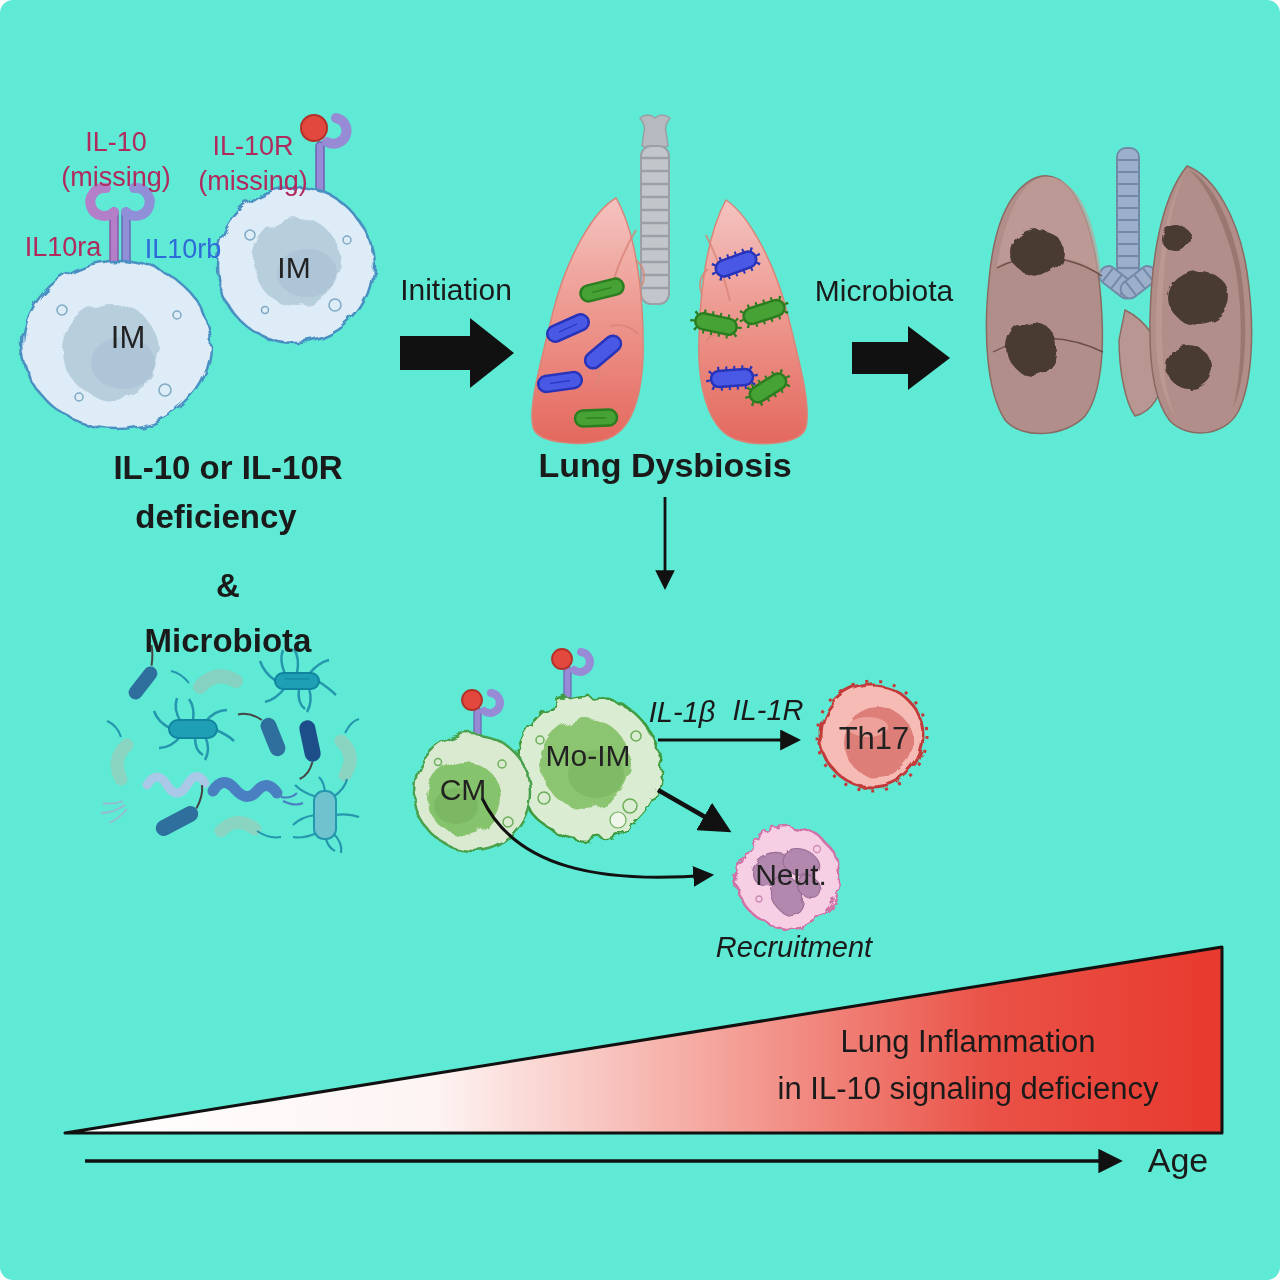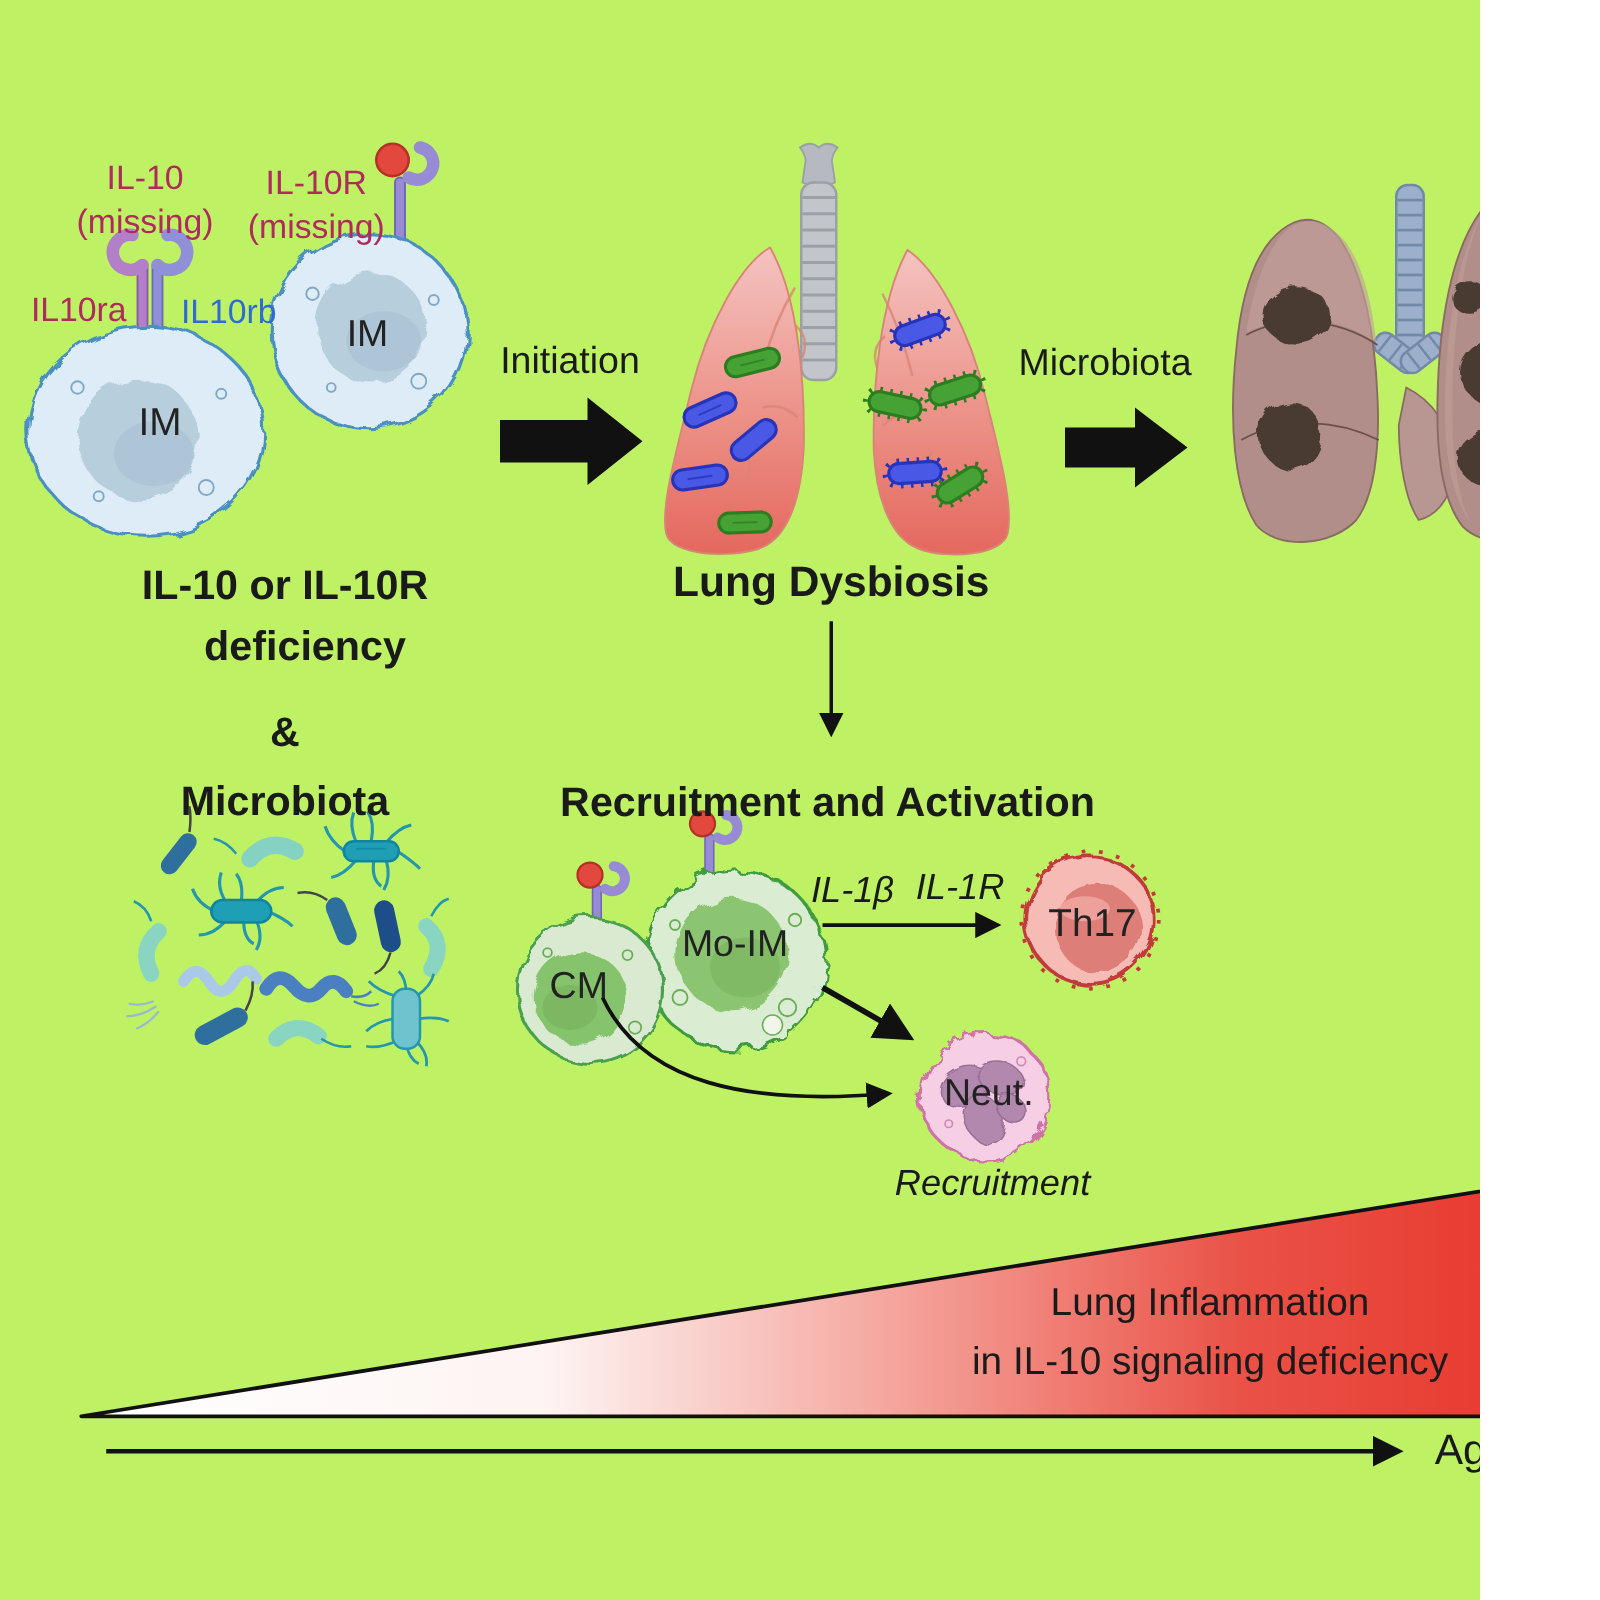--- a/index.html
+++ b/index.html
@@ -1,18 +1,18 @@
 <!DOCTYPE html>
 <html><head>
 <meta charset="utf-8">
 <style>
   html,body{margin:0;padding:0;background:#ffffff;}
   #canvas{
-    position:relative;width:1184px;height:1280px;background:#bef264;overflow:hidden;
-    font-family:"Liberation Sans","DejaVu Sans",sans-serif;color:#1a1a1a;
+    position:relative;width:1280px;height:1280px;background:#5eead4;overflow:hidden;
+    font-family:"Liberation Sans","DejaVu Sans",sans-serif;color:#1a1a1a;border-radius:13px;
   }
   .lbl{position:absolute;transform:translate(-50%,-50%);white-space:nowrap;line-height:1.15;text-align:center;}
   .b{font-weight:700;}
   .crimson{color:#b02a5e;}
   .blue{color:#2f6bd8;}
   .f27{font-size:27px;}
   .f29{font-size:29px;font-style:italic;}
   .f30{font-size:30px;}
   .f31{font-size:31px;}
   .f33{font-size:33px;margin-top:12px;}
@@ -329,29 +329,28 @@
   <div class="lbl crimson f27" style="left:116px;top:143px">IL-10</div>
   <div class="lbl crimson f27" style="left:116px;top:178px">(missing)</div>
   <div class="lbl crimson f27" style="left:253px;top:147px">IL-10R</div>
   <div class="lbl crimson f27" style="left:253px;top:182px">(missing)</div>
   <div class="lbl crimson f27" style="left:63px;top:248px">IL10ra</div>
   <div class="lbl blue f27" style="left:183px;top:250px">IL10rb</div>
   <div class="lbl f31" style="left:128px;top:338px;color:#222">IM</div>
   <div class="lbl f30" style="left:294px;top:268px;color:#222">IM</div>
 
   <div class="lbl b f33" style="left:228px;top:456px">IL-10 or IL-10R</div>
-  <div class="lbl b f33" style="left:244px;top:505px">deficiency</div>
+  <div class="lbl b f33" style="left:216px;top:505px">deficiency</div>
   <div class="lbl b f33" style="left:228px;top:574px">&amp;</div>
   <div class="lbl b f33" style="left:228px;top:629px">Microbiota</div>
 
   <div class="lbl f30" style="left:456px;top:290px">Initiation</div>
   <div class="lbl b f34" style="left:665px;top:466px">Lung Dysbiosis</div>
   <div class="lbl f30" style="left:884px;top:291px">Microbiota</div>
 
-  <div class="lbl b f33" style="left:662px;top:630px">Recruitment and Activation</div>
   <div class="lbl f30" style="left:463px;top:790px;color:#222">CM</div>
   <div class="lbl f30" style="left:588px;top:756px;color:#222">Mo-IM</div>
   <div class="lbl f29" style="left:682px;top:713px">IL-1β</div>
   <div class="lbl f29" style="left:768px;top:711px">IL-1R</div>
   <div class="lbl f31" style="left:874px;top:739px;color:#222">Th17</div>
   <div class="lbl f30" style="left:791px;top:875px;color:#222">Neut.</div>
   <div class="lbl f29" style="left:794px;top:948px">Recruitment</div>
 
   <div class="lbl f31" style="left:968px;top:1042px">Lung Inflammation</div>
   <div class="lbl f31" style="left:968px;top:1089px">in IL-10 signaling deficiency</div>

